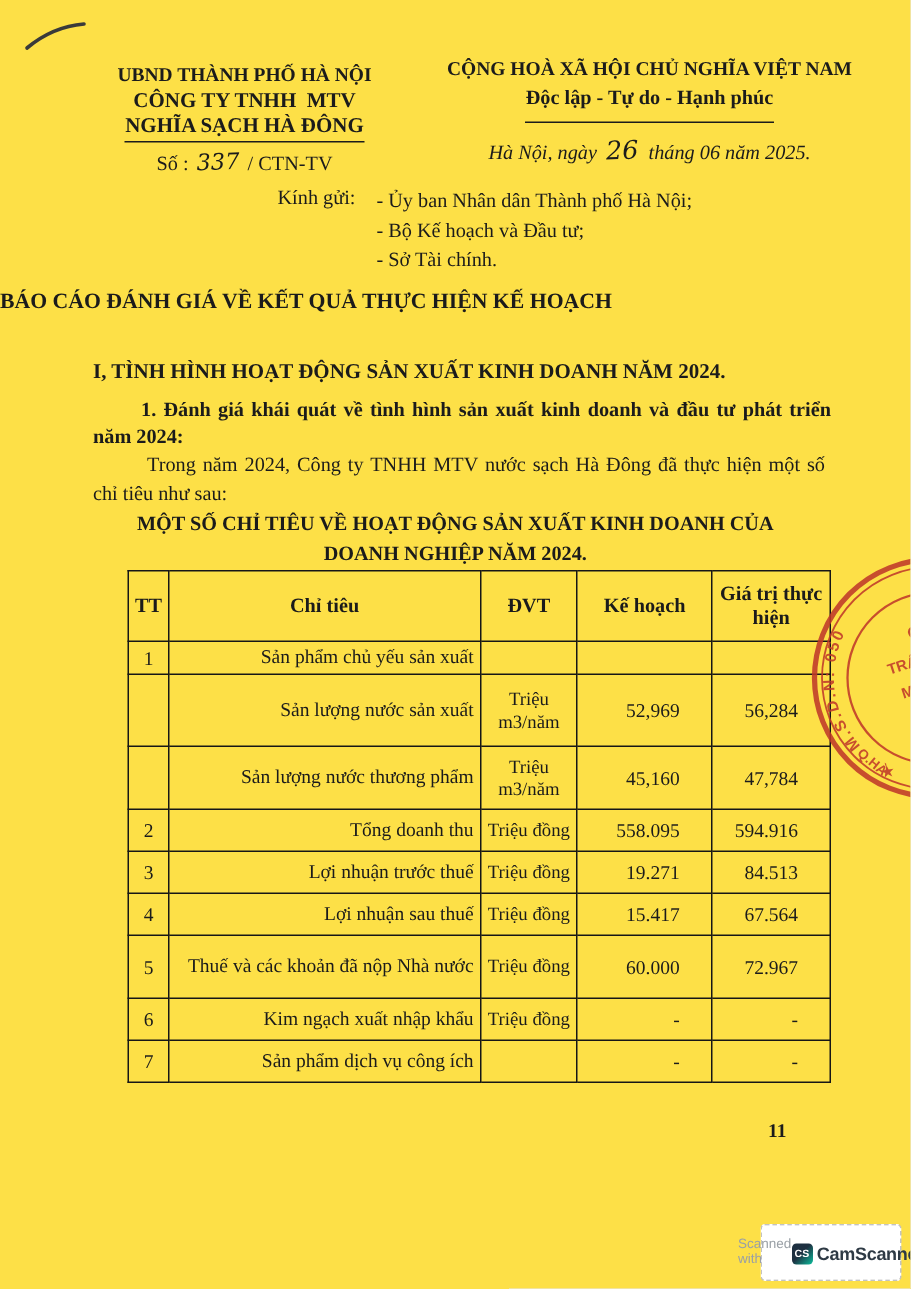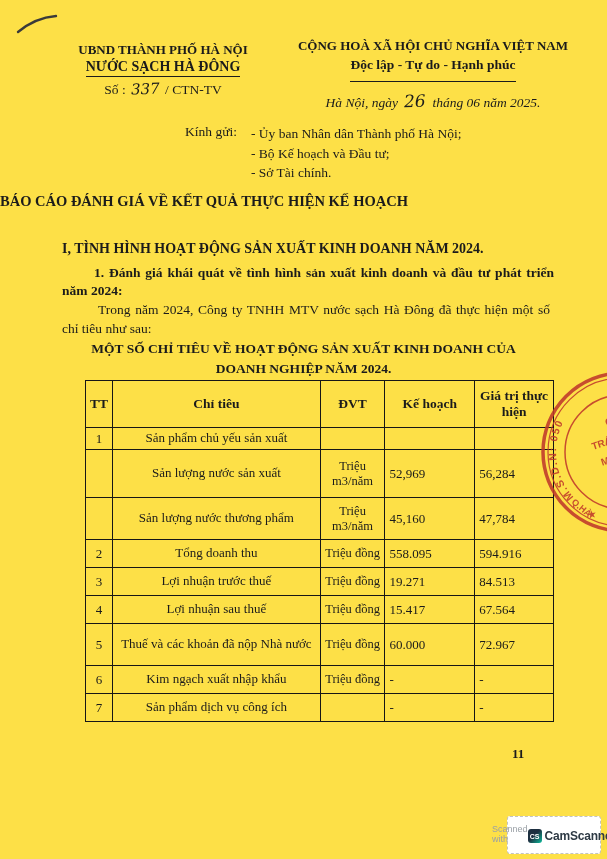--- a/index.html
+++ b/index.html
@@ -75,23 +75,23 @@
   
   .report-table {
     position: absolute; left: 85px; top: 380px; width: 469px;
     border-collapse: collapse; font-size: 13px;
   }
   .report-table th, .report-table td {
     border: 1.5px solid #161616; vertical-align: middle; padding: 2px 4px;
   }
   .report-table th { font-weight: bold; font-size: 13.5px; height: 47px; line-height: 1.2; }
   .report-table td.c0 { text-align: center; }
-  .report-table td.c1 { text-align: center; padding-left: 4px; line-height: 1.25; }
+  .report-table td.c1 { text-align: right; padding-left: 4px; line-height: 1.25; }
   .report-table td.c2 { text-align: center; font-size: 12.5px; line-height: 1.15; padding: 1px; }
-  .report-table td.c3, .report-table td.c4 { padding-right: 21px; }
+  .report-table td.c3, .report-table td.c4 { text-align: right; padding-right: 21px; }
   .report-table tbody tr:nth-child(1) td { height: 22px; }
   .report-table tbody tr:nth-child(2) td { height: 48px; }
   .report-table tbody tr:nth-child(3) td { height: 42px; }
   .report-table tbody tr:nth-child(4) td { height: 28px; }
   .report-table tbody tr:nth-child(5) td { height: 28px; }
   .report-table tbody tr:nth-child(6) td { height: 28px; }
   .report-table tbody tr:nth-child(7) td { height: 42px; }
   .report-table tbody tr:nth-child(8) td { height: 28px; }
   .report-table tbody tr:nth-child(9) td { height: 28px; }
 
@@ -120,21 +120,22 @@
 <body>
 
 <div class="page">
 
   <svg class="pen-stroke" width="64" height="34" viewBox="0 0 64 34">
     <path d="M8 26 C 20 16, 34 11, 46 10" stroke="#3a3a3a" stroke-width="2.4" fill="none" stroke-linecap="round"></path>
   </svg>
 
   <div class="header-left">
     <div class="hl1">UBND THÀNH PHỐ HÀ NỘI</div>
-    <div class="hl3"><span>NƯỚC SẠCH HÀ ĐÔNG</span></div>
+    <div class="hl2">CÔNG TY TNHH  MTV</div>
+    <div class="hl3"><span>NGHĨA SẠCH HÀ ĐÔNG</span></div>
     <div class="doc-no">
       <span>Số :</span>
       <span class="handwritten">337</span>
       <span>/ CTN-TV</span>
     </div>
   </div>
 
   <div class="header-right">
     <div class="hr1">CỘNG HOÀ XÃ HỘI CHỦ NGHĨA VIỆT NAM</div>
     <div class="hr2"><span>Độc lập - Tự do - Hạnh phúc</span></div>

